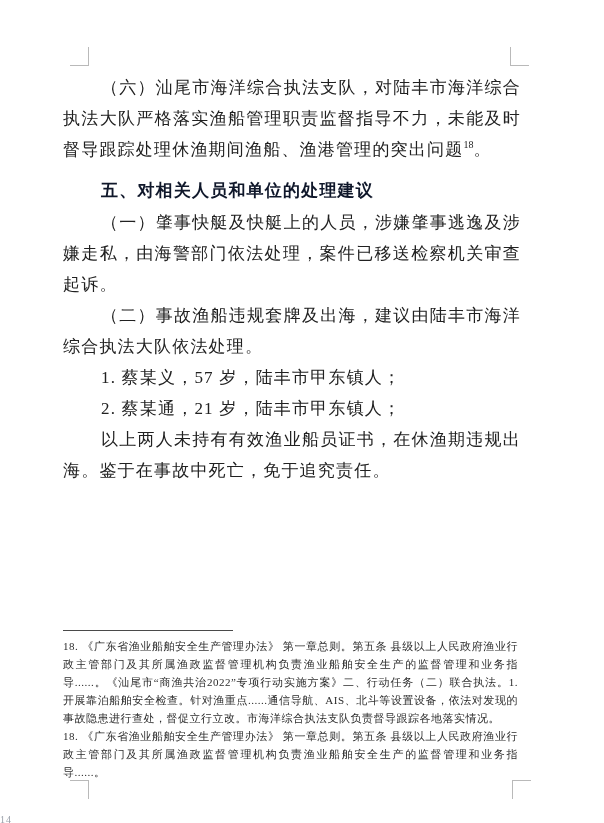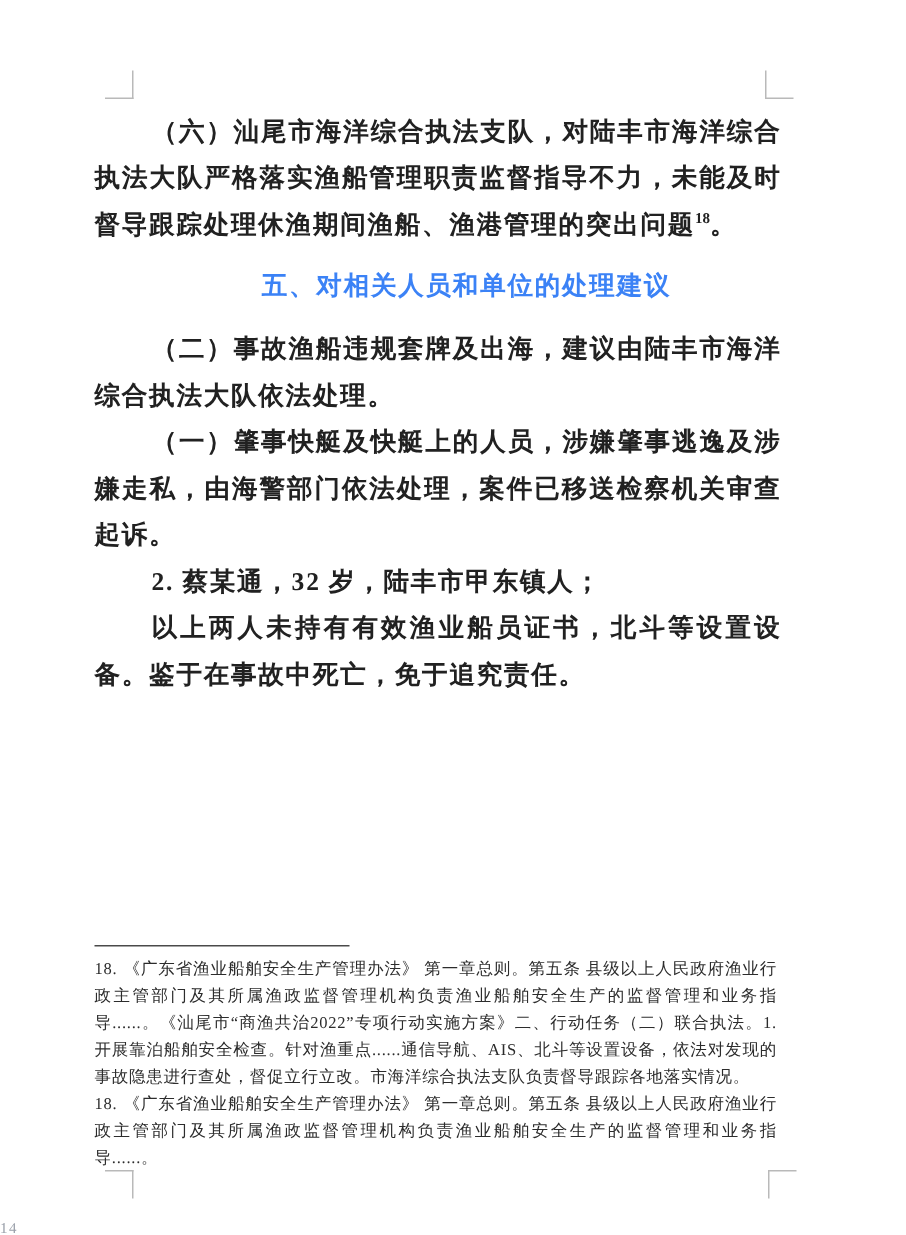--- a/index.html
+++ b/index.html
@@ -31,32 +31,30 @@
     padding-top: 6px;
   }
   .para {
     margin: 0;
     font-size: 17px;
     line-height: 31px;
     letter-spacing: 1.2px;
     text-align: justify;
     text-indent: 38px;
     color: #212121;
-    font-weight: bold;
   }
   .heading {
-    margin: 10px 0 11px 0;
+    margin: 10px 0 1px 0;
     font-family: "Liberation Sans", "DejaVu Sans", sans-serif;
     font-weight: bold;
     font-size: 17px;
     line-height: 31px;
     letter-spacing: 1.2px;
     text-indent: 38px;
-    color: #3b82f6;
-    text-align: center;
+    color: #0f172a;
   }
   .fnref {
     font-size: 10px;
     letter-spacing: 0;
     vertical-align: super;
     line-height: 0;
   }
 
   .footnotes {
     position: absolute;
@@ -102,29 +100,30 @@
   <div class="crop crop-bl"></div>
   <div class="crop crop-br"></div>
 
   <div class="content">
 
     <p class="para"><span>（六）汕尾市海洋综合执法支队，对陆丰市海洋综合执法大队严格落实渔船管理职责监督指导不力，未能及时督导跟踪处理休渔期间渔船、渔港管理的突出问题</span><sup class="fnref">18</sup><span>。</span></p>
 
 
     <p class="heading">五、对相关人员和单位的处理建议</p>
 
+    <p class="para">（一）肇事快艇及快艇上的人员，涉嫌肇事逃逸及涉嫌走私，由海警部门依法处理，案件已移送检察机关审查起诉。</p>
+
     <p class="para">（二）事故渔船违规套牌及出海，建议由陆丰市海洋综合执法大队依法处理。</p>
 
-    <p class="para">（一）肇事快艇及快艇上的人员，涉嫌肇事逃逸及涉嫌走私，由海警部门依法处理，案件已移送检察机关审查起诉。</p>
 
+    <p class="para">1. 蔡某义，57 岁，陆丰市甲东镇人；</p>
 
+    <p class="para">2. 蔡某通，21 岁，陆丰市甲东镇人；</p>
 
-    <p class="para">2. 蔡某通，32 岁，陆丰市甲东镇人；</p>
-
-    <p class="para">以上两人未持有有效渔业船员证书，北斗等设置设备。鉴于在事故中死亡，免于追究责任。</p>
+    <p class="para">以上两人未持有有效渔业船员证书，在休渔期违规出海。鉴于在事故中死亡，免于追究责任。</p>
 
   </div>
 
   <div class="footnotes">
     <div class="fn-separator"></div>
 
     <p class="footnote"><span class="fn-num">18.</span><span>《广东省渔业船舶安全生产管理办法》 第一章总则。第五条  县级以上人民政府渔业行政主管部门及其所属渔政监督管理机构负责渔业船舶安全生产的监督管理和业务指导......。《汕尾市“商渔共治2022”专项行动实施方案》二、行动任务（二）联合执法。1. 开展靠泊船舶安全检查。针对渔重点......通信导航、AIS、北斗等设置设备，依法对发现的事故隐患进行查处，督促立行立改。市海洋综合执法支队负责督导跟踪各地落实情况。</span></p>
 
     <p class="footnote"><span class="fn-num">18.</span><span>《广东省渔业船舶安全生产管理办法》 第一章总则。第五条  县级以上人民政府渔业行政主管部门及其所属渔政监督管理机构负责渔业船舶安全生产的监督管理和业务指导......。</span></p>
   </div>

